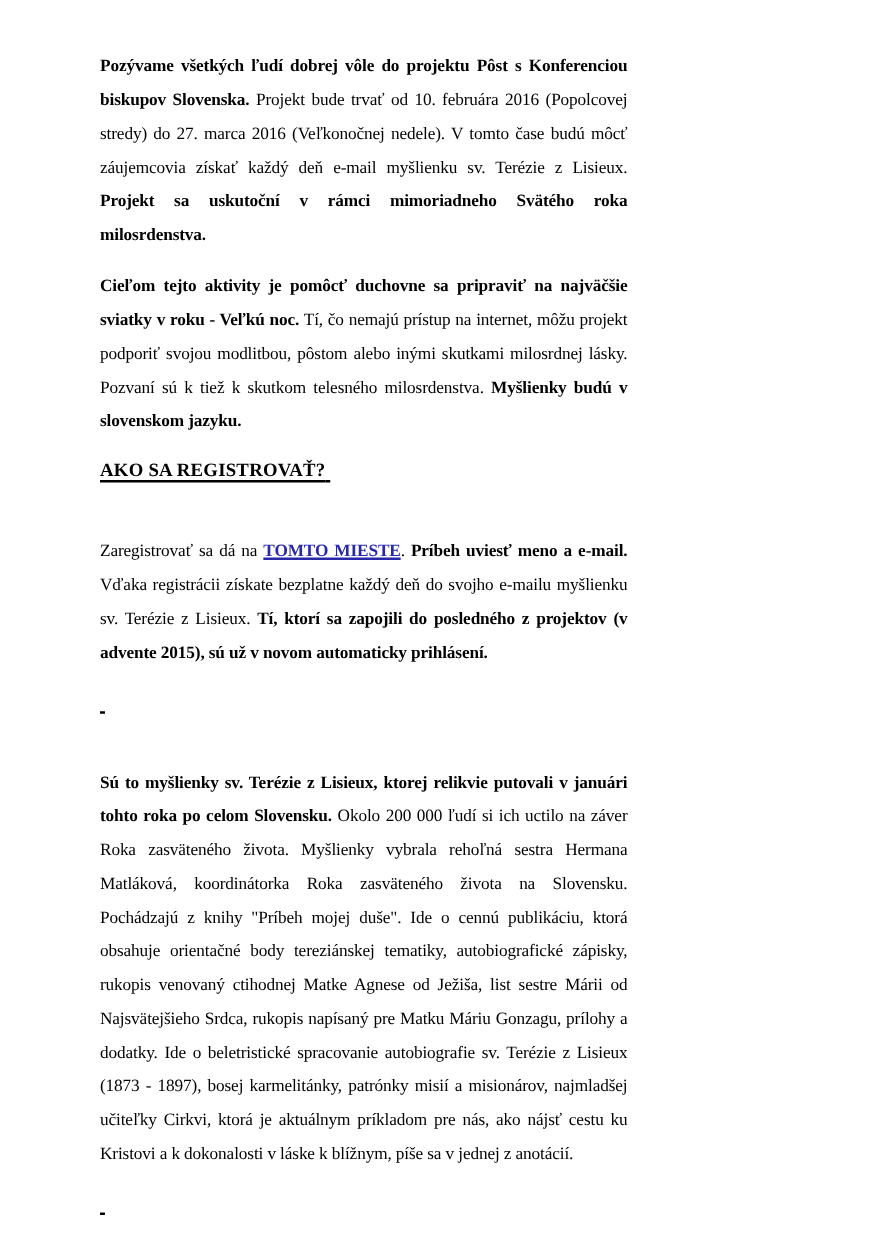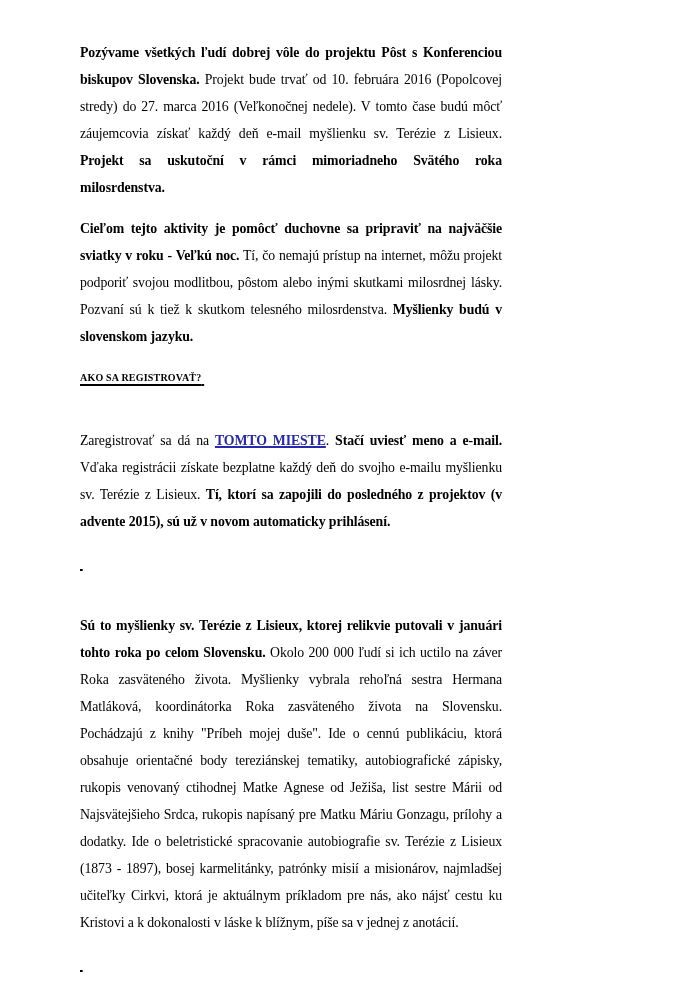--- a/index.html
+++ b/index.html
@@ -20,21 +20,21 @@
     font-size: 13.8px;
     line-height: 27px;
     letter-spacing: -0.1px;
   }
   .page p {
     margin: 0 0 14px 0;
     text-align: justify;
   }
   .page h2 {
     margin: 10px 0 36px 0;
-    font-size: 10px;
+    font-size: 15px;
     font-weight: bold;
     line-height: 27px;
     letter-spacing: 0.2px;
   }
   .hd {
     text-decoration: underline;
     text-decoration-thickness: 1.5px;
     text-underline-offset: 3px;
   }
   .b {
@@ -49,18 +49,18 @@
   }
 </style>
 </head>
 <body>
 
 <div class="page" style="--link-color: #2828a8; background: rgb(255, 255, 255); color: rgb(0, 0, 0);">
   <main>
       <p><span class="b">Pozývame všetkých ľudí dobrej vôle do projektu Pôst s Konferenciou biskupov Slovenska.</span><span> Projekt bude trvať od 10. februára 2016 (Popolcovej stredy) do 27. marca 2016 (Veľkonočnej nedele). V tomto čase budú môcť záujemcovia získať každý deň e-mail myšlienku sv. Terézie z Lisieux. </span><span class="b">Projekt sa uskutoční v rámci mimoriadneho Svätého roka milosrdenstva.</span></p>
       <p><span class="b">Cieľom tejto aktivity je pomôcť duchovne sa pripraviť na najväčšie sviatky v roku - Veľkú noc.</span><span> Tí, čo nemajú prístup na internet, môžu projekt podporiť svojou modlitbou, pôstom alebo inými skutkami milosrdnej lásky. Pozvaní sú k tiež k skutkom telesného milosrdenstva. </span><span class="b">Myšlienky budú v slovenskom jazyku.</span></p>
       <h2><span class="hd">AKO SA REGISTROVAŤ?</span><span class="hd">&nbsp;</span></h2>
-      <p><span>Zaregistrovať sa dá na </span><a href="#" class="doclink b">TOMTO MIESTE</a><span>. </span><span class="b">Stačí uviesť meno a e-mail.</span><span> Vďaka registrácii získate bezplatne každý deň do svojho e-mailu myšlienku sv. Terézie z Lisieux. </span><span class="b">Tí, ktorí sa zapojili do posledného z projektov (v advente 2015), sú už v novom automaticky prihlásení.</span></p>
+      <p><span>Zaregistrovať sa dá na </span><a href="#" class="doclink b">TOMTO MIESTE</a><span>. </span><span class="b">Príbeh uviesť meno a e-mail.</span><span> Vďaka registrácii získate bezplatne každý deň do svojho e-mailu myšlienku sv. Terézie z Lisieux. </span><span class="b">Tí, ktorí sa zapojili do posledného z projektov (v advente 2015), sú už v novom automaticky prihlásení.</span></p>
       <h2><span class="hd">&nbsp;</span></h2>
       <p><span class="b">Sú to myšlienky sv. Terézie z Lisieux, ktorej relikvie putovali v januári tohto roka po celom Slovensku.</span><span> Okolo 200 000 ľudí si ich uctilo na záver Roka zasväteného života. Myšlienky vybrala rehoľná sestra Hermana Matláková, koordinátorka Roka zasväteného života na Slovensku. Pochádzajú z knihy "Príbeh mojej duše". Ide o cennú publikáciu, ktorá obsahuje orientačné body tereziánskej tematiky, autobiografické zápisky, rukopis venovaný ctihodnej Matke Agnese od Ježiša, list sestre Márii od Najsvätejšieho Srdca, rukopis napísaný pre Matku Máriu Gonzagu, prílohy a dodatky. Ide o beletristické spracovanie autobiografie sv. Terézie z Lisieux (1873 - 1897), bosej karmelitánky, patrónky misií a misionárov, najmladšej učiteľky Cirkvi, ktorá je aktuálnym príkladom pre nás, ako nájsť cestu ku Kristovi a k dokonalosti v láske k blížnym, píše sa v jednej z anotácií.</span></p>
       <h2><span class="hd">&nbsp;</span></h2>
     </main>
 </div>
 
 </body></html>

